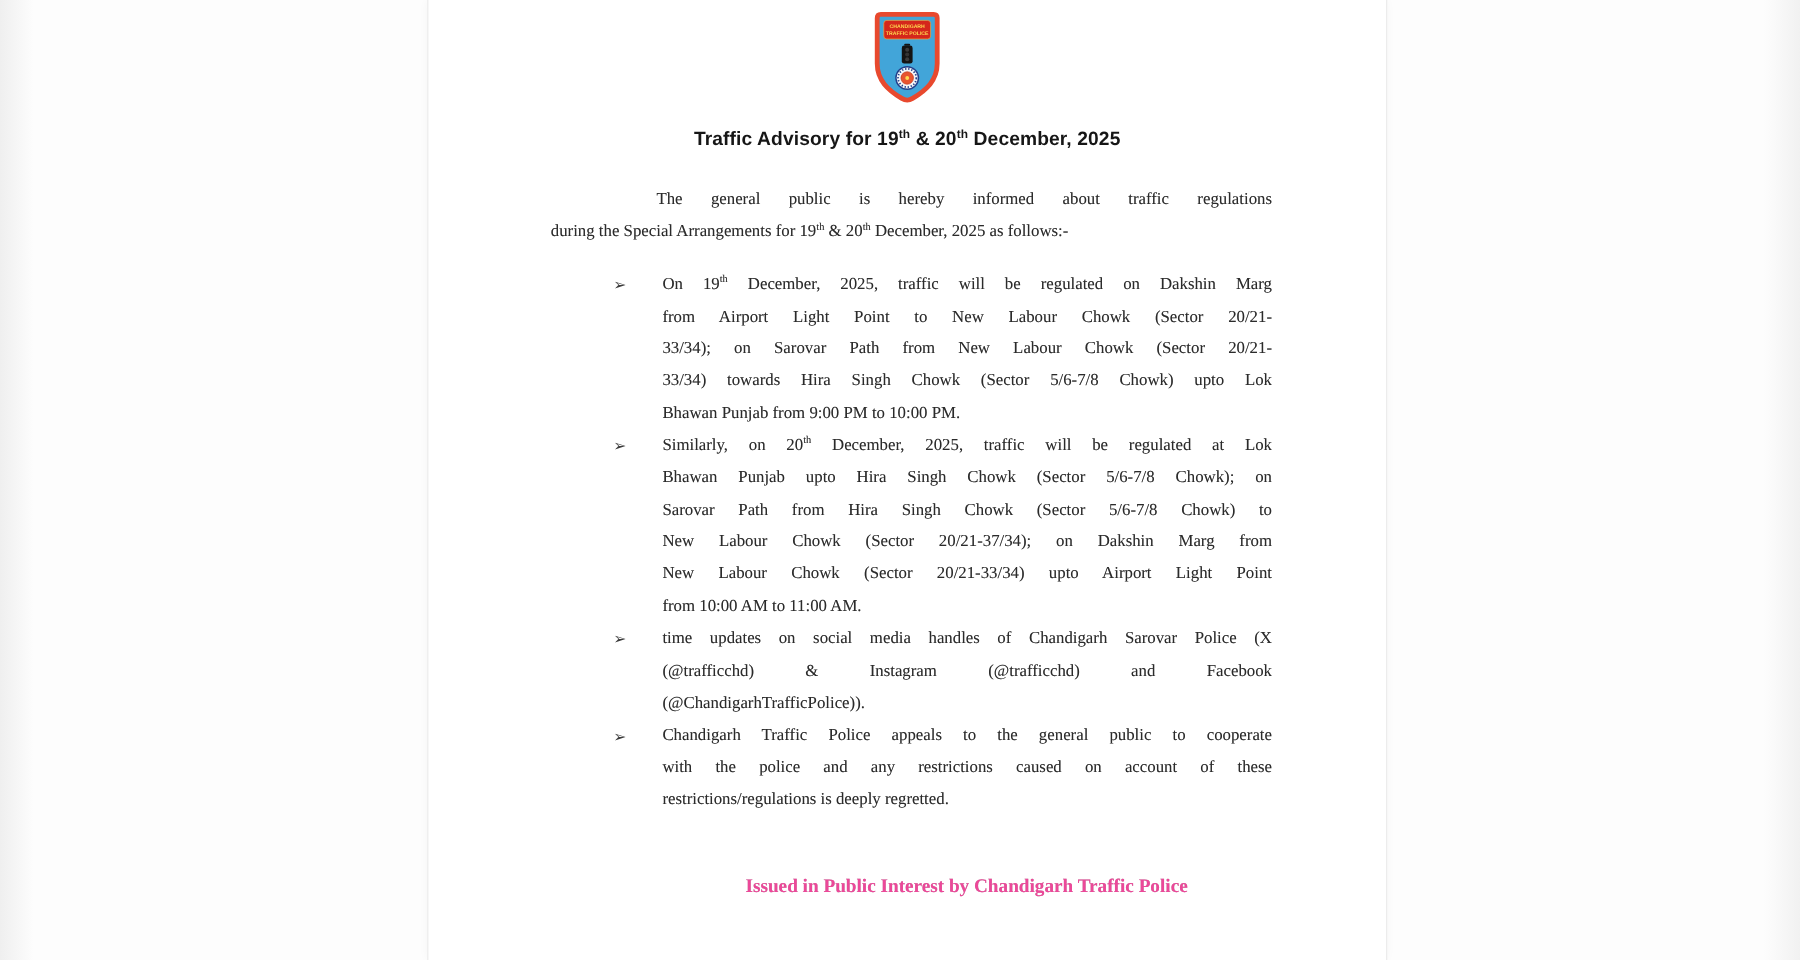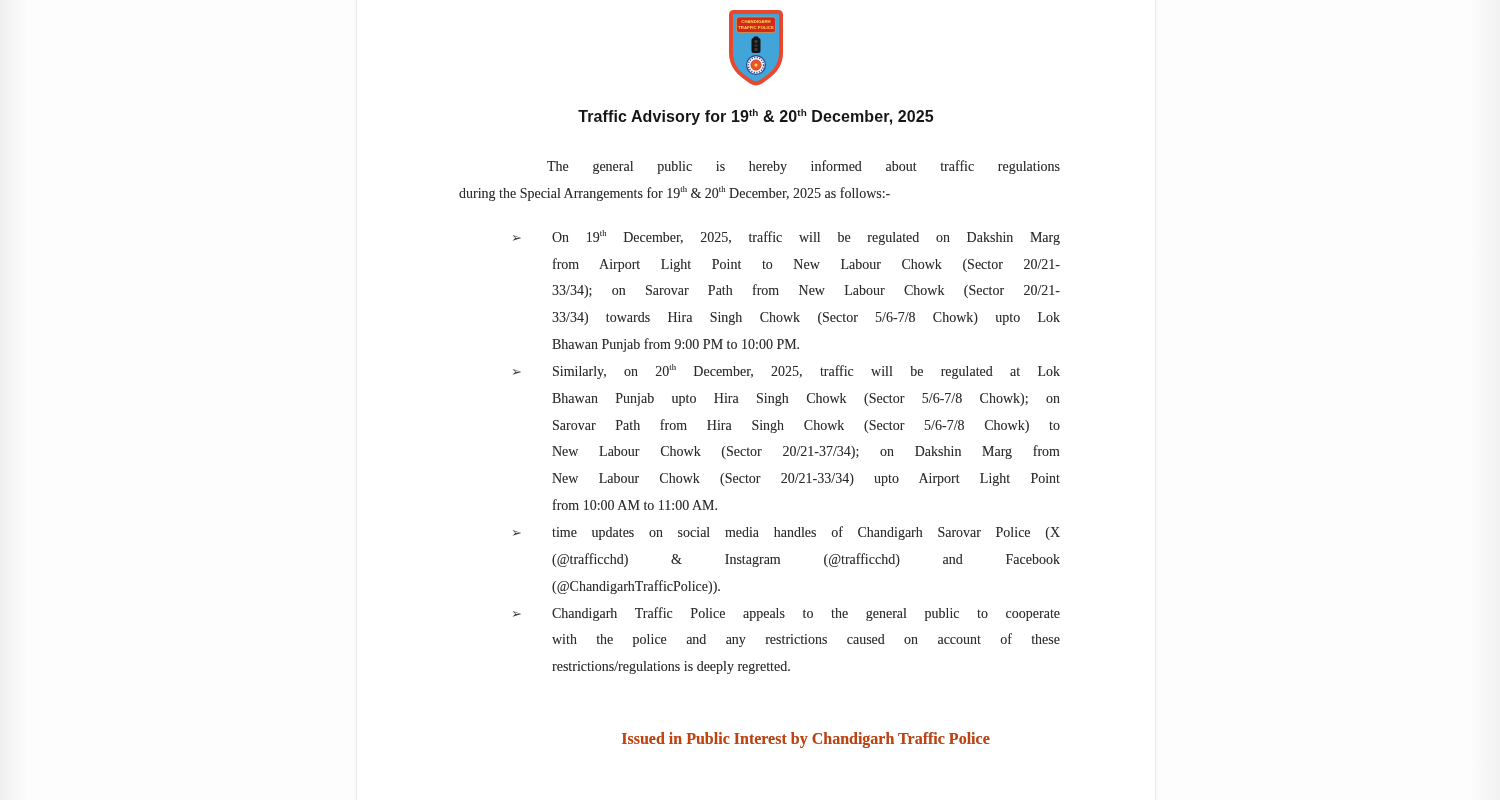--- a/index.html
+++ b/index.html
@@ -66,21 +66,21 @@
     font-size: 13px; color: #3a3a3a;
     text-shadow: none;
   }
 
   .doc-footer {
     margin-top: 45px;
     padding-left: 92px;
     text-align: center;
     font-size: 16px;
     font-weight: bold;
-    color: #c2410c;
+    color: #ec4899;
   }
 </style>
 </head>
 <body>
 
 <div class="viewport">
   <div class="edge-left"></div>
   <div class="edge-right"></div>
 
   <div class="doc-page">

